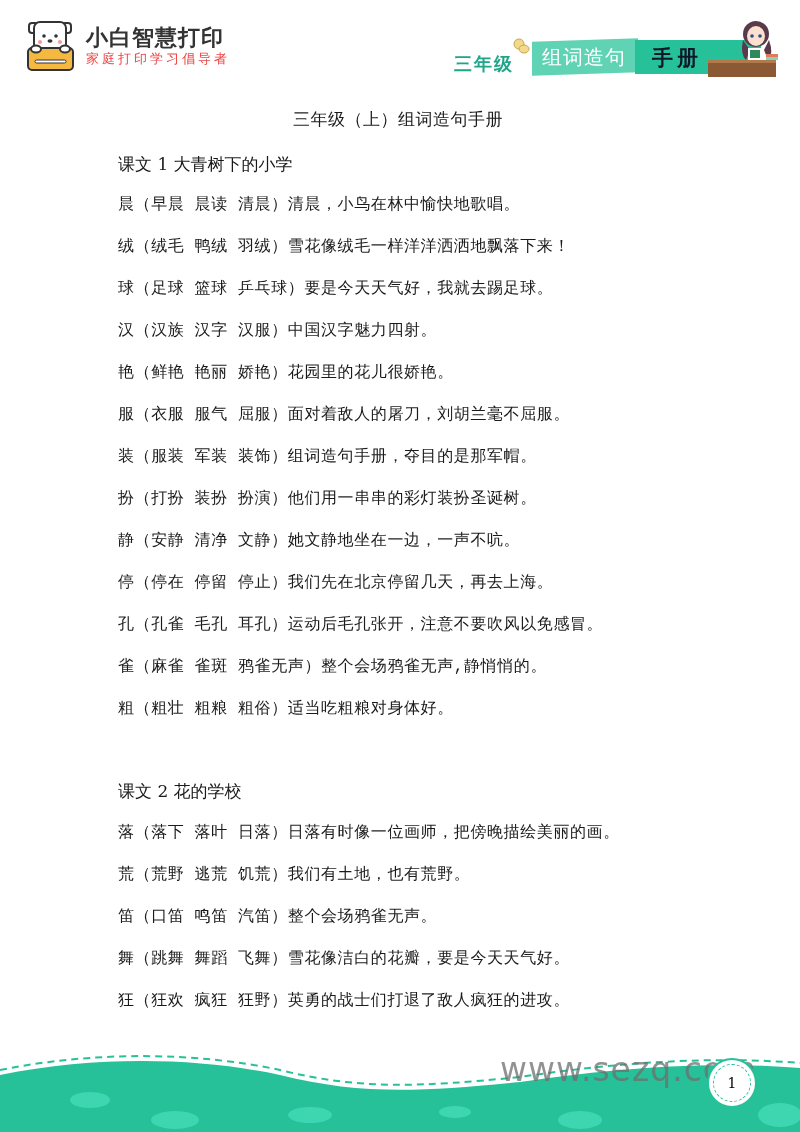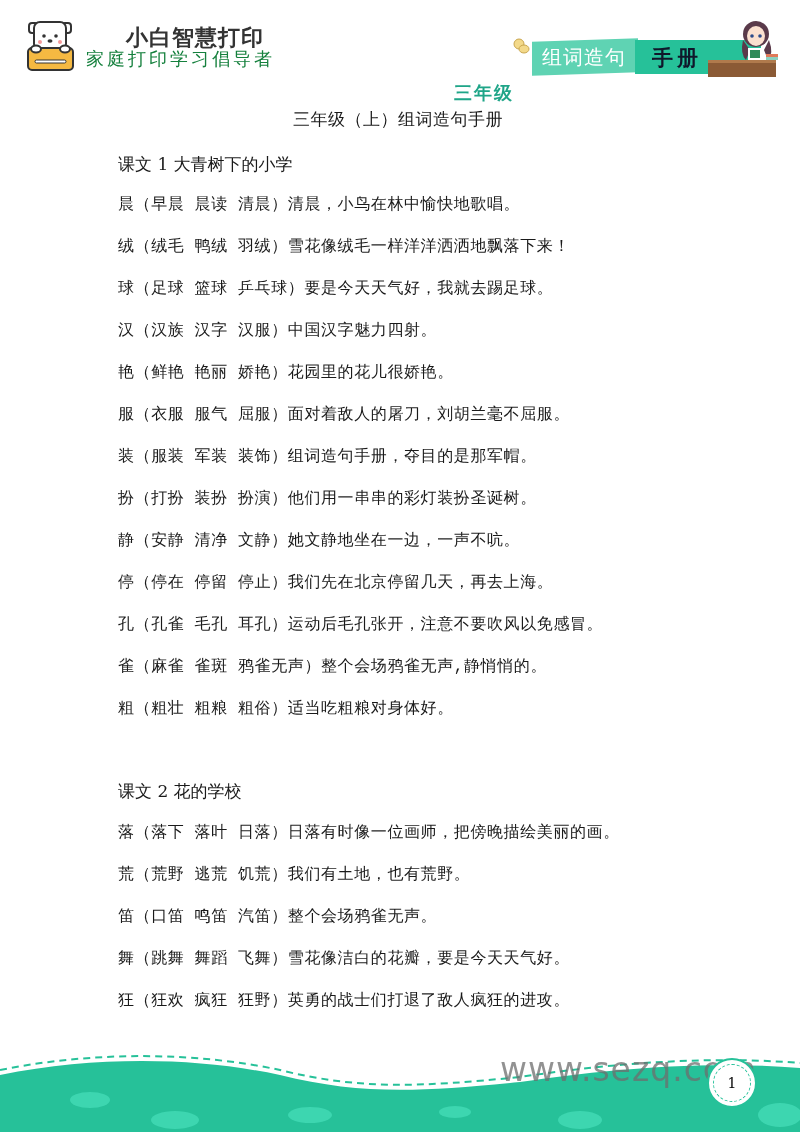--- a/index.html
+++ b/index.html
@@ -6,25 +6,25 @@
   body {
     width: 800px; height: 1132px; position: relative; overflow: hidden;
     background: #ffffff;
     font-family: "DejaVu Serif", "Liberation Serif", serif;
     color: #1a1a1a;
   }
   
   .logo { position: absolute; left: 26px; top: 18px; display: flex; align-items: center; }
   .logo-icon { width: 50px; height: 56px; position: relative; }
   .logo-text { margin-left: 10px; display: flex; flex-direction: column; }
-  .logo-title { font-family: "DejaVu Sans", sans-serif; font-weight: bold; font-size: 22px; color: #333; letter-spacing: 1px; line-height: 26px; margin-left: 40px; }
-  .logo-sub { font-family: "DejaVu Sans", sans-serif; font-size: 18px; color: #15803d; letter-spacing: 3px; line-height: 16px; }
+  .logo-title { font-family: "DejaVu Sans", sans-serif; font-weight: bold; font-size: 22px; color: #333; letter-spacing: 1px; line-height: 26px; }
+  .logo-sub { font-family: "DejaVu Sans", sans-serif; font-size: 13px; color: #ef4444; letter-spacing: 3px; line-height: 16px; }
 
   .banner { position: absolute; left: 450px; top: 20px; width: 345px; height: 60px; }
-  .grade { position: absolute; left: 4px; top: 32px; font-family: "DejaVu Sans", sans-serif; font-weight: bold; font-size: 18px; color: #1fa588; letter-spacing: 2px; margin-top: 29px; }
+  .grade { position: absolute; left: 4px; top: 32px; font-family: "DejaVu Sans", sans-serif; font-weight: bold; font-size: 18px; color: #1fa588; letter-spacing: 2px; }
   .banner-box1 { position: absolute; left: 82px; top: 20px; width: 106px; height: 34px; background: #5fd3b3; transform: skewY(-2deg); }
   .banner-box2 { position: absolute; left: 185px; top: 20px; width: 126px; height: 34px; background: #26c199; }
   .banner-t1 { position: absolute; left: 92px; top: 24px; font-family: "DejaVu Sans", sans-serif; font-size: 20px; font-weight: normal; color: #fff; letter-spacing: 1px; }
   .banner-t2 { position: absolute; left: 202px; top: 24px; font-family: Liberation Sans, sans-serif; font-size: 21px; font-weight: bold; color: #0f172a; letter-spacing: 4px; }
   .desk { position: absolute; left: 258px; top: 40px; width: 68px; height: 14px; background: #8b5a35; border-top: 3px solid #b07a4c; }
   .girl { position: absolute; left: 280px; top: 0px; width: 30px; height: 40px; }
 
   
   .doc-title { position: absolute; left: 0; width: 796px; top: 108px; text-align: center; font-size: 17px; letter-spacing: 0.5px; }
   .section-title { position: absolute; left: 118px; font-size: 17px; }

